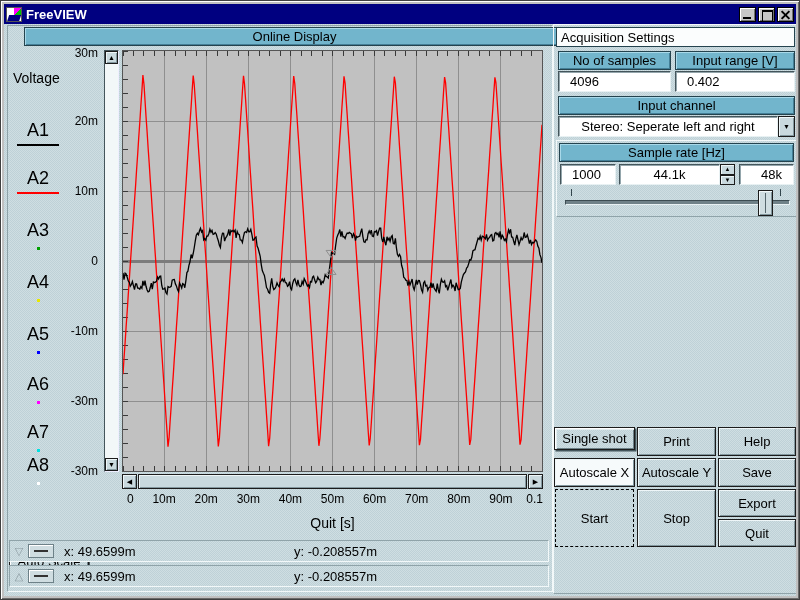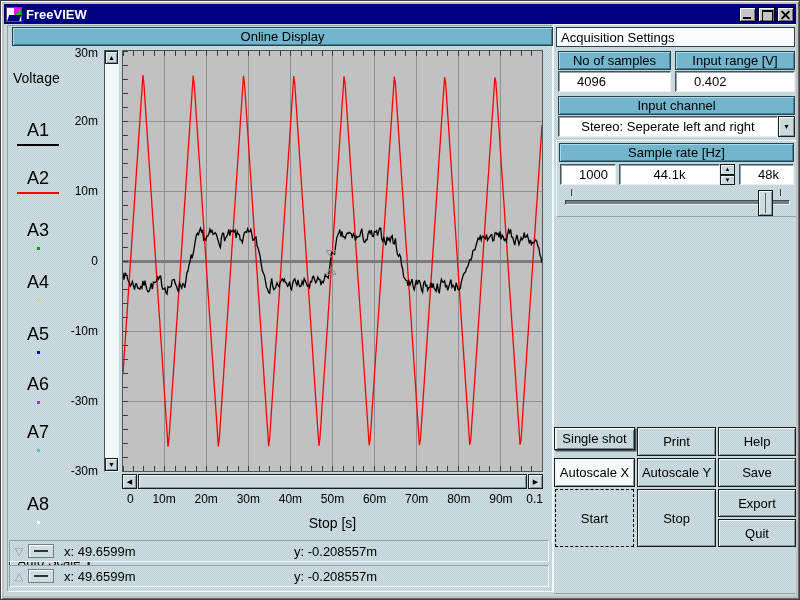--- a/index.html
+++ b/index.html
@@ -25,29 +25,29 @@
     background-image: conic-gradient(#cfdee2 25%, #bed1d7 25% 50%, #cfdee2 50% 75%, #bed1d7 75%);
     background-size:2px 2px; overflow:hidden; }
   .dither { background-color:#c6d7dc;
     background-image: conic-gradient(#cfdee2 25%, #bed1d7 25% 50%, #cfdee2 50% 75%, #bed1d7 75%);
     background-size:2px 2px; }
 
   .hdr { background:#72b5cc; border:1px solid #24434e;
     box-shadow: inset 1px 1px 0 #a9d9e9, inset -1px -1px 0 #447f97;
     font-size:13px; text-align:center; color:#000; display:flex; align-items:center; justify-content:center; }
   .field { background:#ffffff; border:1px solid; border-color:#44555b #e8f1f3 #e8f1f3 #44555b;
-    box-shadow: inset 1px 1px 0 #94a6ac; font-size:13px; padding:2px 18px; color:#000; }
+    box-shadow: inset 1px 1px 0 #94a6ac; font-size:13px; padding:2px 11px; color:#000; }
   .btn { border:1px solid #1c1c1c; box-shadow: inset 1px 1px 0 #eef6f8, inset -1px -1px 0 #83989f;
     font-size:13px; display:flex; align-items:center; justify-content:center; color:#000; cursor:default; }
   .abs { position:absolute; }
 
   
   .left-panel { position:absolute; left:3px; top:1px; width:546px; height:567px;
     border:1px solid; border-color:#8fa3a9 #f2f8f9 #f2f8f9 #8fa3a9; }
-  .online-hdr { position:absolute; left:8px; top:3px; width:541px; height:19px; }
+  .online-hdr { position:absolute; left:20px; top:3px; width:541px; height:19px; }
   .ylabel { position:absolute; left:9px; top:46px; font-size:14px; color:#000; }
   .channel { position:absolute; left:8px; width:52px; text-align:center; font-size:18px; color:#000; }
   .ch-line { margin:3px auto 0; width:42px; height:2px; }
   .ch-dot { margin:6px auto 0; width:3px; height:3px; }
   .ytick-col { position:absolute; left:52px; top:26px; width:42px; height:434px; }
   .ytick { position:absolute; right:0; width:42px; text-align:right; font-size:12px; color:#000; }
 
   .vscroll { position:absolute; left:100px; top:26px; width:15px; height:422px;
     background:#f2f7f8; border:1px solid; border-color:#44555b #eef #eef #44555b; }
   .sbtn { position:absolute; left:0; width:13px; height:13px; background:#c9d9de; border:1px solid #1c1c1c;
@@ -148,21 +148,21 @@
       <div class="ch-dot" style="background-color: rgb(0, 0, 255);"></div>
     </div>
     <div class="channel" style="top:350px">
       <span>A6</span>
       <div class="ch-dot" style="background-color: rgb(255, 0, 255);"></div>
     </div>
     <div class="channel" style="top:398px">
       <span>A7</span>
       <div class="ch-dot" style="background-color: rgb(0, 224, 224);"></div>
     </div>
-    <div class="channel" style="top:470px">
+    <div class="channel" style="top:431px">
       <span>A8</span>
       <div class="ch-dot" style="background-color: rgb(255, 255, 255);"></div>
     </div>
 
     <div class="ytick-col">
       <span class="ytick" style="top:-4px">30m</span>
       <span class="ytick" style="top:64px">20m</span>
       <span class="ytick" style="top:134px">10m</span>
       <span class="ytick" style="top:204px">0</span>
       <span class="ytick" style="top:274px">-10m</span>
@@ -325,21 +325,21 @@
       <span class="xtick" style="left:40%">40m</span>
       <span class="xtick" style="left:50%">50m</span>
       <span class="xtick" style="left:60%">60m</span>
       <span class="xtick" style="left:70%">70m</span>
       <span class="xtick" style="left:80%">80m</span>
       <span class="xtick" style="left:90%">90m</span>
       <span class="xtick" style="left:98%">0.1</span>
     </div>
 
     <div class="btn dither autoscale">Auto Scale</div>
-    <div class="time-label">Stop [s]</div>
+    <div class="time-label">Quit [s]</div>
 
     <div class="cursor-row dither" style="top:516px">
       <span class="cur-marker">▽</span>
       <span class="cur-linebtn">
           <span></span>
         </span>
       <span class="cur-x">x: 49.6599m</span>
       <span class="cur-y">y: -0.208557m</span>
     </div>
     <div class="cursor-row dither" style="top:541px">

